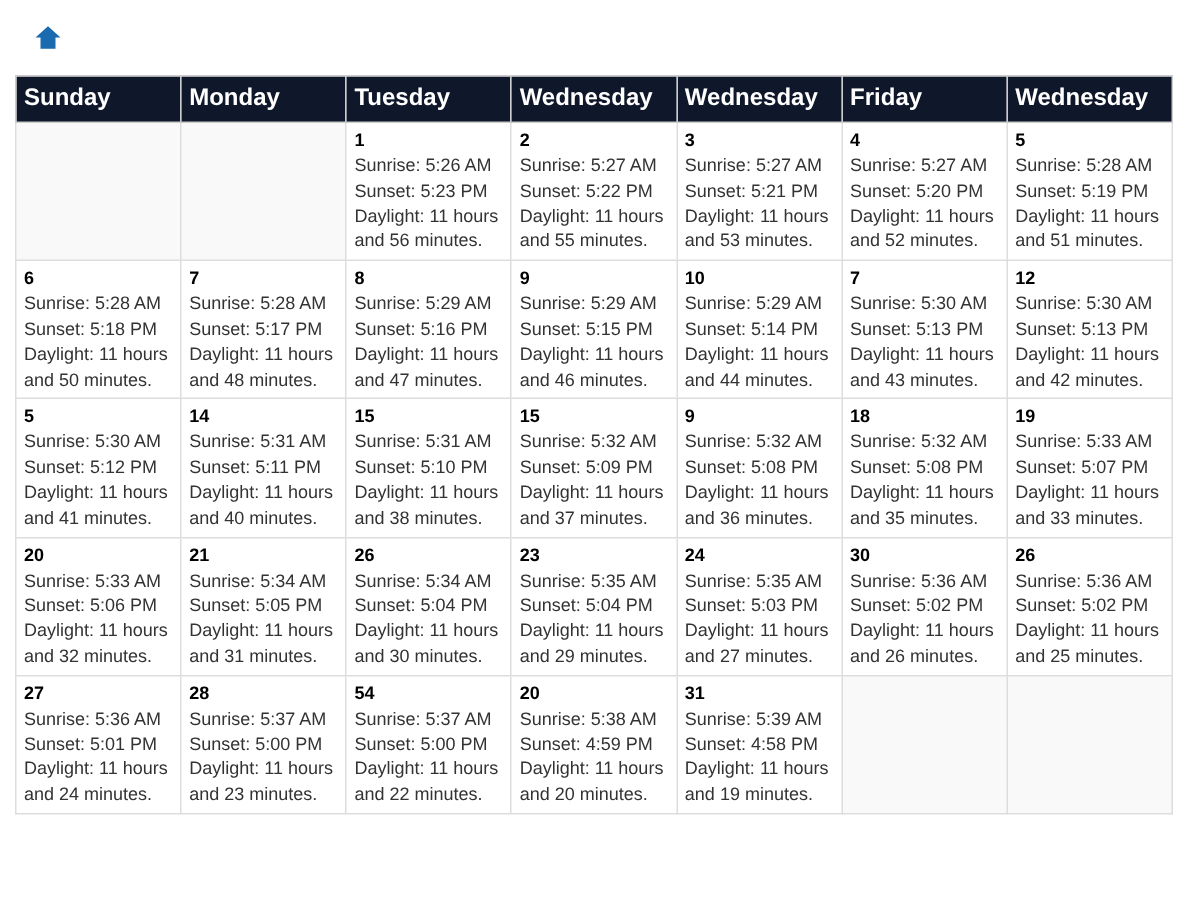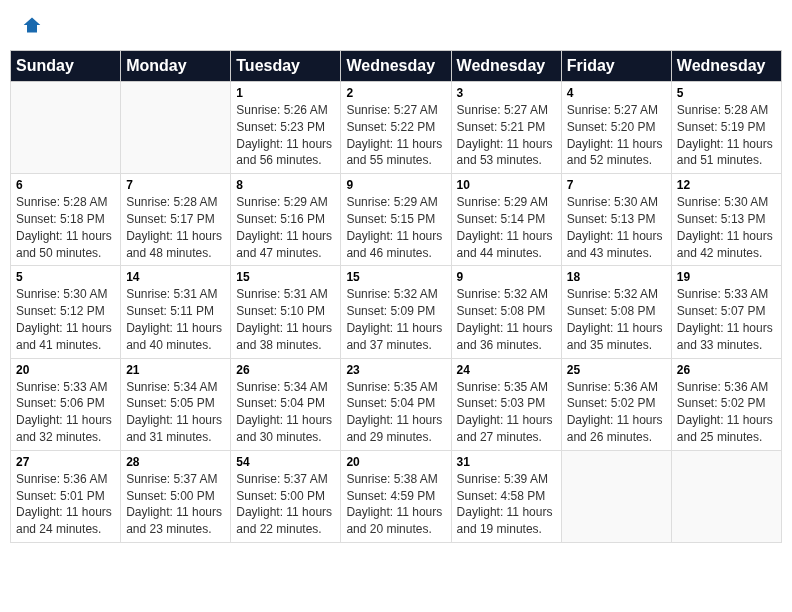--- a/index.html
+++ b/index.html
@@ -220,21 +220,21 @@
         </td>
         <td>
           <span class="day-num">23</span>
           <div class="day-info">Sunrise: 5:35 AM<br>Sunset: 5:04 PM<br>Daylight: 11 hours and 29 minutes.</div>
         </td>
         <td>
           <span class="day-num">24</span>
           <div class="day-info">Sunrise: 5:35 AM<br>Sunset: 5:03 PM<br>Daylight: 11 hours and 27 minutes.</div>
         </td>
         <td>
-          <span class="day-num">25</span>
+          <span class="day-num">30</span>
           <div class="day-info">Sunrise: 5:36 AM<br>Sunset: 5:02 PM<br>Daylight: 11 hours and 26 minutes.</div>
         </td>
         <td>
           <span class="day-num">26</span>
           <div class="day-info">Sunrise: 5:36 AM<br>Sunset: 5:02 PM<br>Daylight: 11 hours and 25 minutes.</div>
         </td>
       </tr>
       <tr>
         <td>
           <span class="day-num">27</span>

